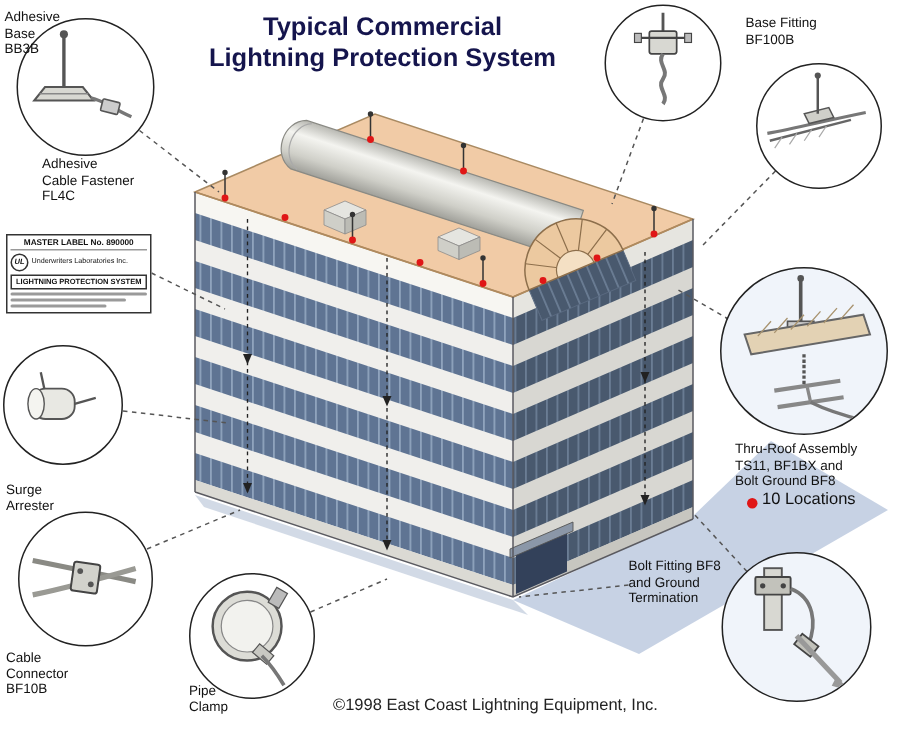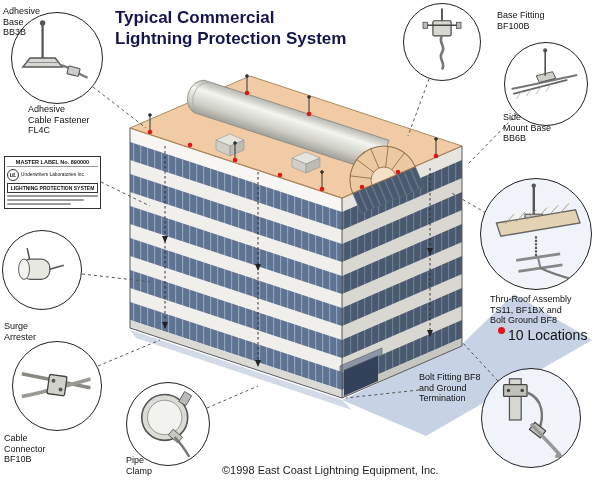--- a/index.html
+++ b/index.html
@@ -1,27 +1,27 @@
 <!DOCTYPE html>
 <html><head>
 <meta charset="utf-8">
 <style>
   *{margin:0;padding:0;box-sizing:border-box}
   html,body{width:600px;height:496px;background:#fff;font-family:"Liberation Sans",sans-serif}
   #canvas{position:relative;width:600px;height:496px;background:#fff;overflow:hidden}
   #scene{position:absolute;left:0;top:0;z-index:1}
   .lbl{position:absolute;z-index:4;font-size:9px;line-height:1.18;color:#111;white-space:pre-line}
-  .title{position:absolute;left:115px;top:7px;width:280px;z-index:4;text-align:left;
+  .title{position:absolute;left:115px;top:7px;width:280px;z-index:4;text-align:center;
          font-weight:bold;font-size:17px;line-height:1.25;color:#15154d}
   .callout{position:absolute;z-index:3;background:#fff;border:1.4px solid #222;border-radius:50%;
            display:flex;align-items:center;justify-content:center;overflow:hidden}
   .callout svg{width:100%;height:100%}
   .tinted{background:#f0f4fa}
-  .legend-row{position:absolute;left:498px;top:327px;z-index:4;display:flex;align-items:flex-start;gap:3px;
-              font-size:14px;color:#111}
+  .legend-row{position:absolute;left:498px;top:327px;z-index:4;display:flex;align-items:flex-end;gap:3px;
+              font-size:11px;color:#111}
   .legend-dot{width:7px;height:7px;border-radius:50%;background:#e01616;flex:0 0 auto}
   #master-label{position:absolute;left:4px;top:156px;width:97px;z-index:4;background:#fff;
                 border:1.3px solid #333;padding:2px 2px 3px 2px}
   #master-label .ml-title{font-size:5.5px;font-weight:bold;text-align:center;color:#111;
                 border-bottom:0.5px solid #999;padding-bottom:1px}
   #master-label .ml-row{display:flex;align-items:center;gap:2px;margin-top:2px}
   #master-label .ul-circle{width:12px;height:12px;border:1px solid #333;border-radius:50%;
                 flex:0 0 auto;display:flex;align-items:center;justify-content:center;
                 font-size:5px;font-weight:bold;font-style:italic;color:#111}
   #master-label .ml-org{font-size:4.8px;color:#111;line-height:1.1}
@@ -266,23 +266,20 @@
 FL4C</div>
   <div class="lbl" style="left:4px;top:321px">Surge
 Arrester</div>
   <div class="lbl" style="left:4px;top:433px">Cable
 Connector
 BF10B</div>
   <div class="lbl" style="left:126px;top:455px">Pipe
 Clamp</div>
   <div class="lbl" style="left:497px;top:10px">Base Fitting
 BF100B</div>
-  <div class="lbl" style="left:503px;top:112px">Side
-Mount Base
-BB6B</div>
   <div class="lbl" style="left:490px;top:294px">Thru-Roof Assembly
 TS11, BF1BX and
 Bolt Ground BF8</div>
   <div class="lbl" style="left:419px;top:372px">Bolt Fitting BF8
 and Ground
 Termination</div>
 
   <div class="legend-row">
     <span class="legend-dot"></span>
     <span>10 Locations</span>

